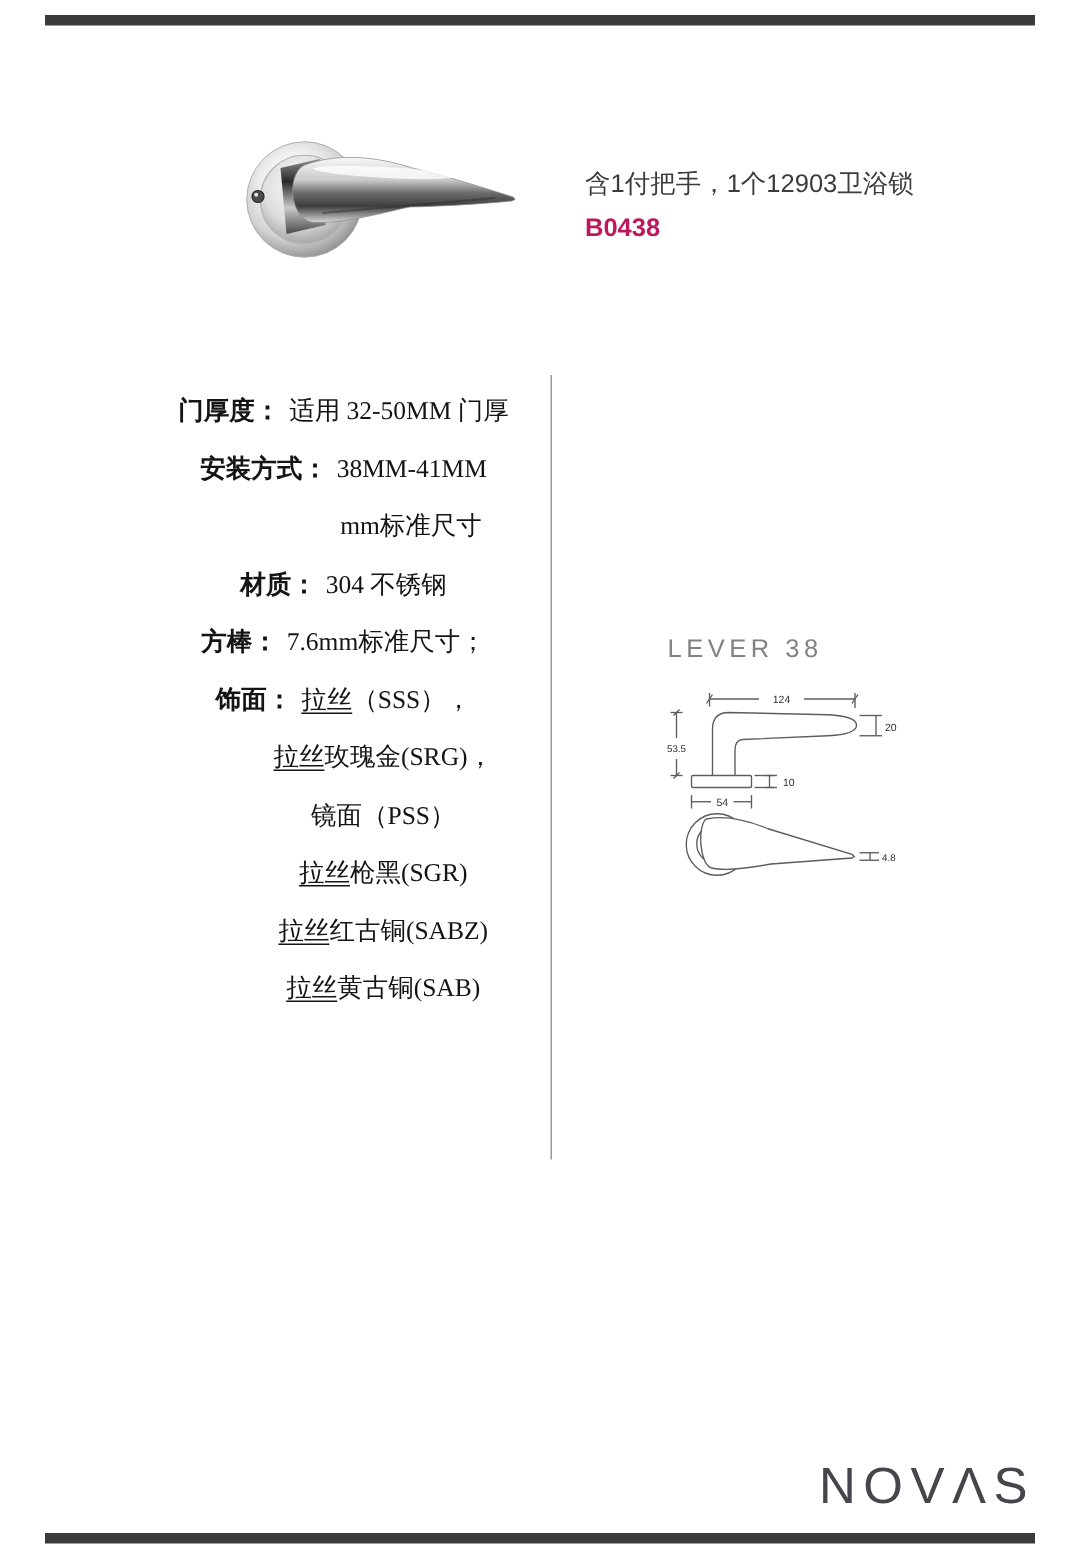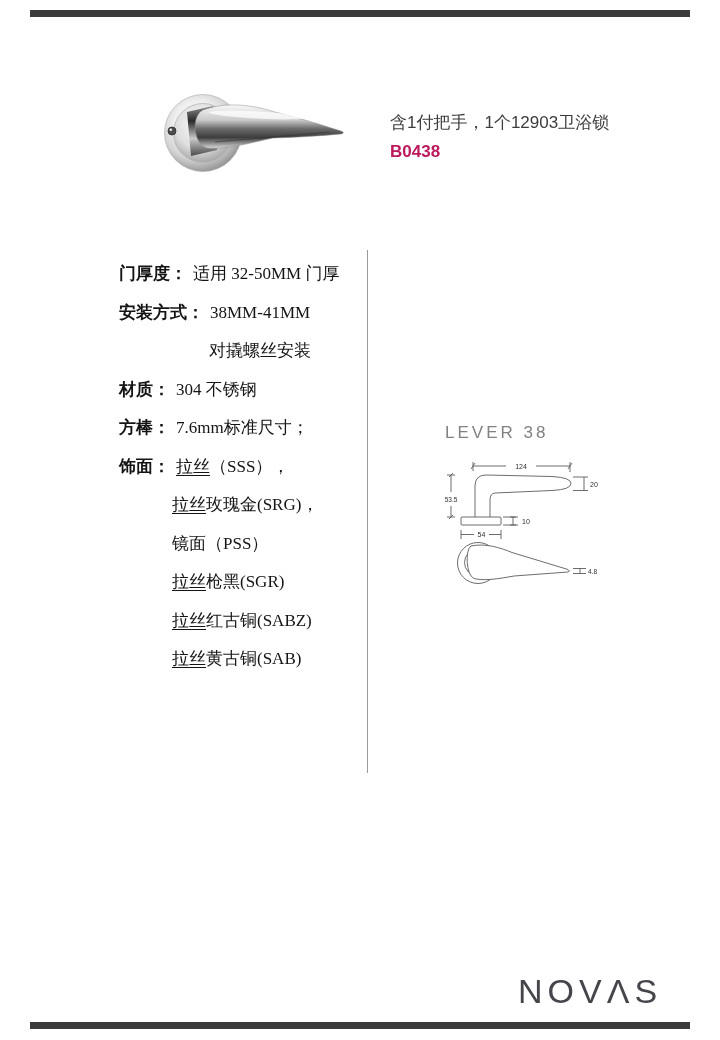--- a/index.html
+++ b/index.html
@@ -13,32 +13,32 @@
   .photo { position:absolute; left:145px; top:72px; width:210px; height:120px; }
 
   .header { position:absolute; left:390px; top:100px; width:312px; }
   .title { font-family:"Liberation Serif", serif; font-weight:bold; font-size:23px;
            line-height:28px; color:#0d0d0d; letter-spacing:0.5px; white-space:nowrap; }
   .subtitle { margin-top:12px; font-size:17px; line-height:22px; color:#3c3c3c; white-space:nowrap; }
   .model { margin-top:8px; font-size:17px; font-weight:bold; color:#be185d; }
 
   .divider { position:absolute; left:367px; top:250px; width:1px; height:523px; background:#9a9a9a; }
 
-  .specs { position:absolute; left:119px; top:255px; width:250px;
-           font-family:"Liberation Serif", serif; font-size:17px; color:#141414; }
+  .specs { position:absolute; left:104px; top:255px; width:250px;
+           font-family:"Liberation Serif", serif; font-size:17px; color:#141414;text-align:center; }
   .spec-row { height:38.5px; line-height:38.5px; white-space:nowrap; }
   .spec-label { font-weight:bold; margin-right:6px; }
   .u { text-decoration:underline; text-underline-offset:3px; }
 
   .drawing-label { position:absolute; left:445px; top:423px; font-size:17px; letter-spacing:3px;
                    color:#828282; white-space:nowrap; }
   .drawing { position:absolute; left:440px; top:450px; width:180px; height:150px; }
   .drawing text { font-family:"Liberation Sans", sans-serif; fill:#2e2e2e; }
 
-  .brand { position:absolute; left:518px; top:972px; font-size:34px; font-weight:200;
+  .brand { position:absolute; left:546px; top:972px; font-size:34px; font-weight:200;
            letter-spacing:5px; color:#45454b; white-space:nowrap; }
 </style>
 </head>
 <body>
 
 <div class="page">
 
   <div class="rule top"></div>
 
   <svg class="photo" viewBox="0 0 210 120">
@@ -82,21 +82,21 @@
   <div class="header">
     <div class="subtitle">含1付把手，1个12903卫浴锁</div>
     <div class="model">B0438</div>
   </div>
 
   <div class="divider"></div>
 
   <div class="specs" id="spec-list">
       <div class="spec-row"><span class="spec-label">门厚度：</span><span>适用 32-50MM 门厚</span></div>
       <div class="spec-row"><span class="spec-label">安装方式：</span><span>38MM-41MM</span></div>
-      <div class="spec-row" style="padding-left: 90px;"><span>对撬螺丝安装</span></div>
+      <div class="spec-row" style="padding-left: 90px;"><span>mm标准尺寸</span></div>
       <div class="spec-row"><span class="spec-label">材质：</span><span>304 不锈钢</span></div>
       <div class="spec-row"><span class="spec-label">方棒：</span><span>7.6mm标准尺寸；</span></div>
       <div class="spec-row"><span class="spec-label">饰面：</span><span class="u">拉丝</span><span>（SSS），</span></div>
       <div class="spec-row" style="padding-left: 53px;"><span class="u">拉丝</span><span>玫瑰金(SRG)，</span></div>
       <div class="spec-row" style="padding-left: 53px;"><span>镜面（PSS）</span></div>
       <div class="spec-row" style="padding-left: 53px;"><span class="u">拉丝</span><span>枪黑(SGR)</span></div>
       <div class="spec-row" style="padding-left: 53px;"><span class="u">拉丝</span><span>红古铜(SABZ)</span></div>
       <div class="spec-row" style="padding-left: 53px;"><span class="u">拉丝</span><span>黄古铜(SAB)</span></div>
     </div>
 

